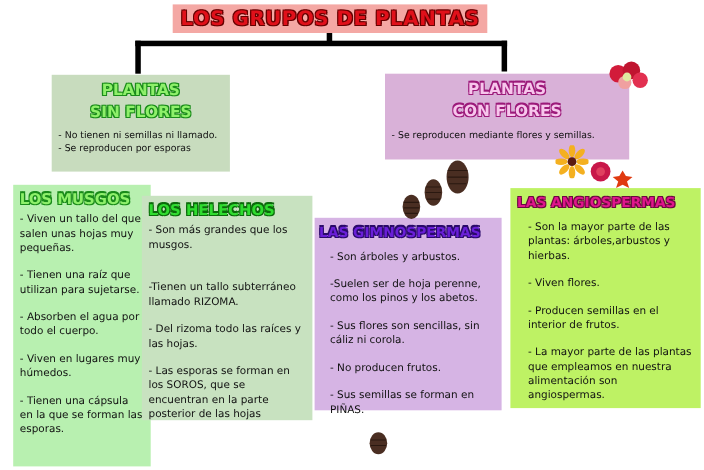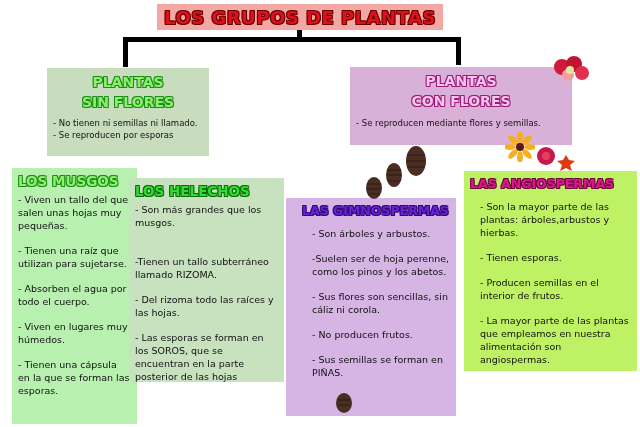--- a/index.html
+++ b/index.html
@@ -61,36 +61,36 @@
 </div>
 
 <div class="abs box" style="left:129px;top:178px;width:155px;height:204px;background:#c8e2c0;">
   <div class="head3 solid-green">LOS HELECHOS</div>
   <div class="item" style="margin-bottom:26px;">- Son más grandes que los musgos.</div>
   <div class="item">-Tienen un tallo subterráneo llamado RIZOMA.</div>
   <div class="item">- Del rizoma todo las raíces y las hojas.</div>
   <div class="item">- Las esporas se forman en los SOROS, que se encuentran en la parte posterior de las hojas</div>
 </div>
 
-<div class="abs box" style="left:286px;top:198px;width:170px;height:218px;background:#d6b4e4;padding-left:16px;">
+<div class="abs box" style="left:286px;top:198px;width:170px;height:175px;background:#d6b4e4;padding-left:4px;">
   <div class="head3 solid-purple" style="font-size:12.5px;">LAS GIMNOSPERMAS</div>
   <div style="padding-left:10px;padding-top:4px;">
     <div class="item">- Son árboles y arbustos.</div>
     <div class="item">-Suelen ser de hoja perenne, como los pinos y los abetos.</div>
     <div class="item">- Sus flores son sencillas, sin cáliz ni corola.</div>
     <div class="item">- No producen frutos.</div>
     <div class="item">- Sus semillas se forman en PIÑAS.</div>
   </div>
 </div>
 
 <div class="abs box" style="left:464px;top:171px;width:173px;height:200px;background:#bef264;">
   <div class="head3 solid-magenta" style="font-size:12.5px;">LAS ANGIOSPERMAS</div>
   <div style="padding-left:10px;padding-top:4px;">
     <div class="item">- Son la mayor parte de las plantas: árboles,arbustos y hierbas.</div>
-    <div class="item">- Tienen esporas.</div>
+    <div class="item">- Viven flores.</div>
     <div class="item">- Producen semillas en el interior de frutos.</div>
     <div class="item">- La mayor parte de las plantas que empleamos en nuestra alimentación son angiospermas.</div>
   </div>
 </div>
 
 <svg class="deco" style="left:364px;top:174px;" width="20" height="26" viewBox="0 0 20 26">
   <ellipse cx="10" cy="14" rx="8" ry="11" fill="#4a2e22"></ellipse>
     <path d="M3 10 L17 10 M3 15 L17 15 M4 20 L16 20" stroke="#2a1810" stroke-width="1"></path>
 </svg>
 <svg class="deco" style="left:384px;top:160px;" width="20" height="28" viewBox="0 0 20 28">

